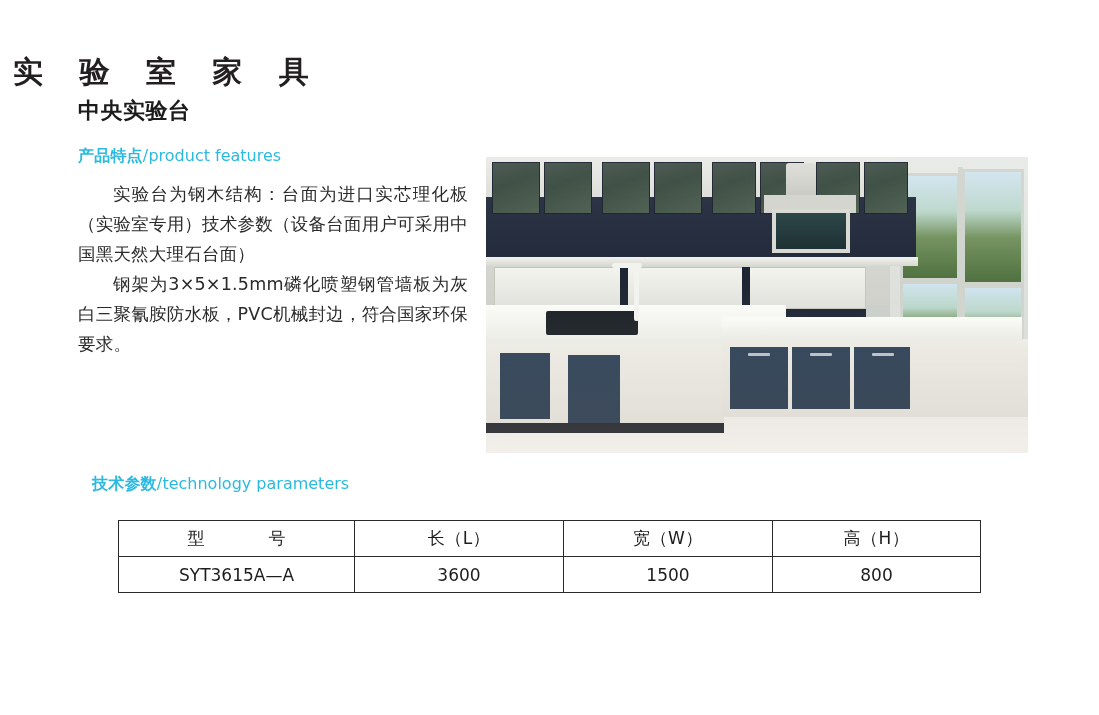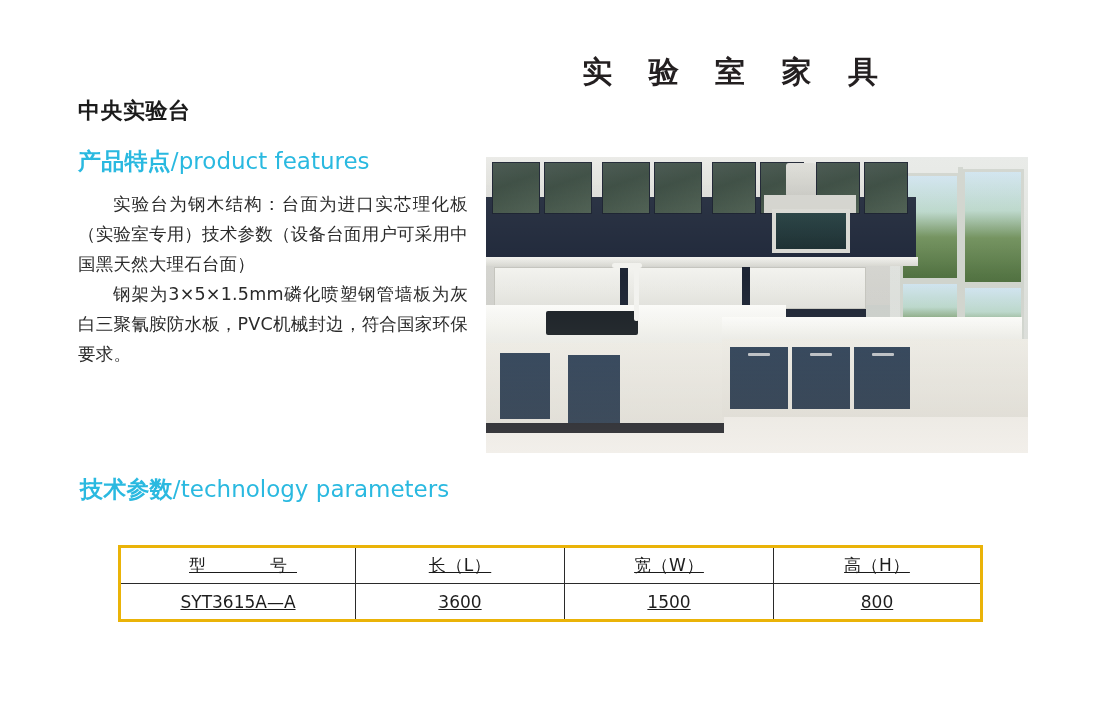--- a/index.html
+++ b/index.html
@@ -15,21 +15,21 @@
     font-family: "DejaVu Sans", "Liberation Sans", sans-serif;
     color: #1a1a1a;
   }
 
   
   #page-title {
     position: absolute;
     left: 0;
     top: 52px;
     width: 891px;
-    text-align: right;
+    text-align: left;
     font-size: 30px;
     font-weight: bold;
     letter-spacing: 13px;
     text-indent: 13px;
     color: #231f20;
     font-family: "DejaVu Sans", "Liberation Sans", sans-serif;
   }
 
   
   #left-col {
@@ -40,21 +40,21 @@
   }
   #section-subtitle {
     font-size: 22px;
     font-weight: bold;
     color: #1b1b1b;
     letter-spacing: 0.5px;
     margin: 0 0 20px 0;
   }
   .accent-heading {
     color: #2ab9e0;
-    font-size: 23px;
+    font-size: 16px;
     font-weight: bold;
     letter-spacing: 0.2px;
     margin: 0;
     white-space: nowrap;
   }
   .accent-heading .slash {
     font-weight: normal;
   }
   .accent-heading .en {
     font-weight: normal;
@@ -182,36 +182,35 @@
   }
   .ph-haze {
     left: 0; top: 0; width: 542px; height: 296px;
     background: linear-gradient(180deg, rgba(255,255,255,0.10), rgba(255,255,255,0.02) 40%, rgba(255,255,255,0.18));
     pointer-events: none;
   }
 
   
   #tech-heading-wrap {
     position: absolute;
-    left: 80px;
+    left: 92px;
     top: 474px;
     text-align: center;
   }
 
   
   #spec-table {
     position: absolute;
     left: 118px;
-    top: 545px;
+    top: 520px;
     width: 862px;
     border-collapse: collapse;
-    border: 3px solid #eab308;
+    border: 1px solid #eab308;
     table-layout: fixed;
     background: #ffffff;
-    text-decoration: underline;
   }
   #spec-table td, #spec-table th {
     border: 1px solid #2a2a2a;
     height: 35px;
     text-align: center;
     vertical-align: middle;
     font-size: 17px;
     font-weight: normal;
     color: #1d1d1d;
     font-family: "DejaVu Sans", "Liberation Sans", sans-serif;

